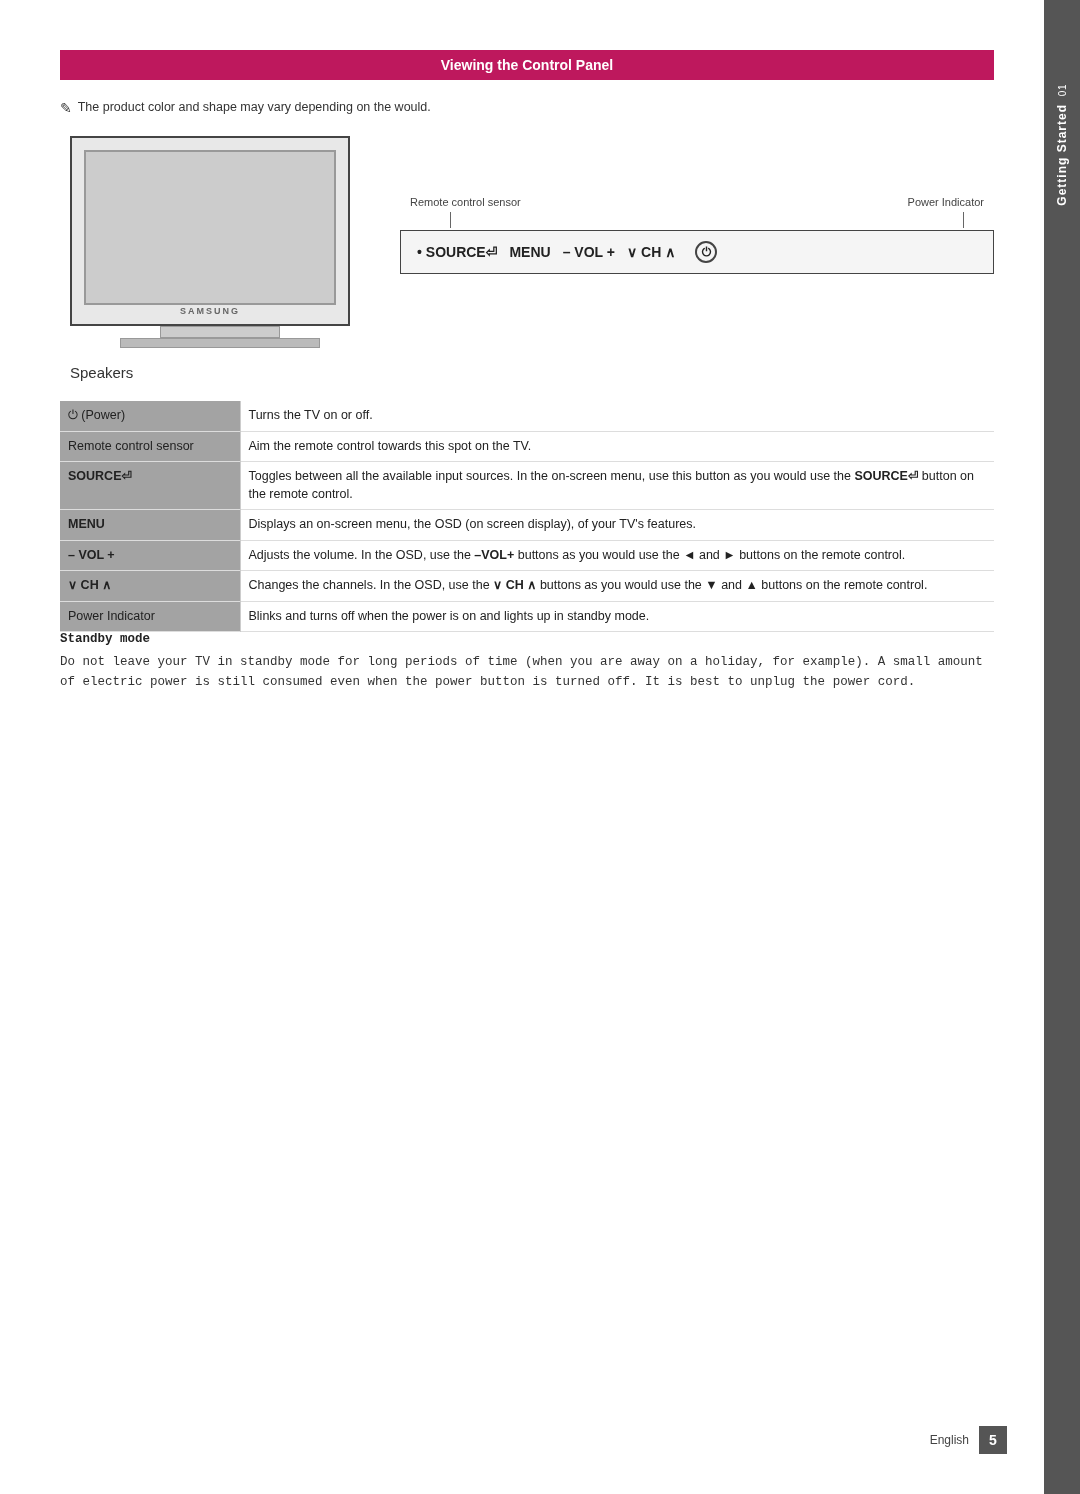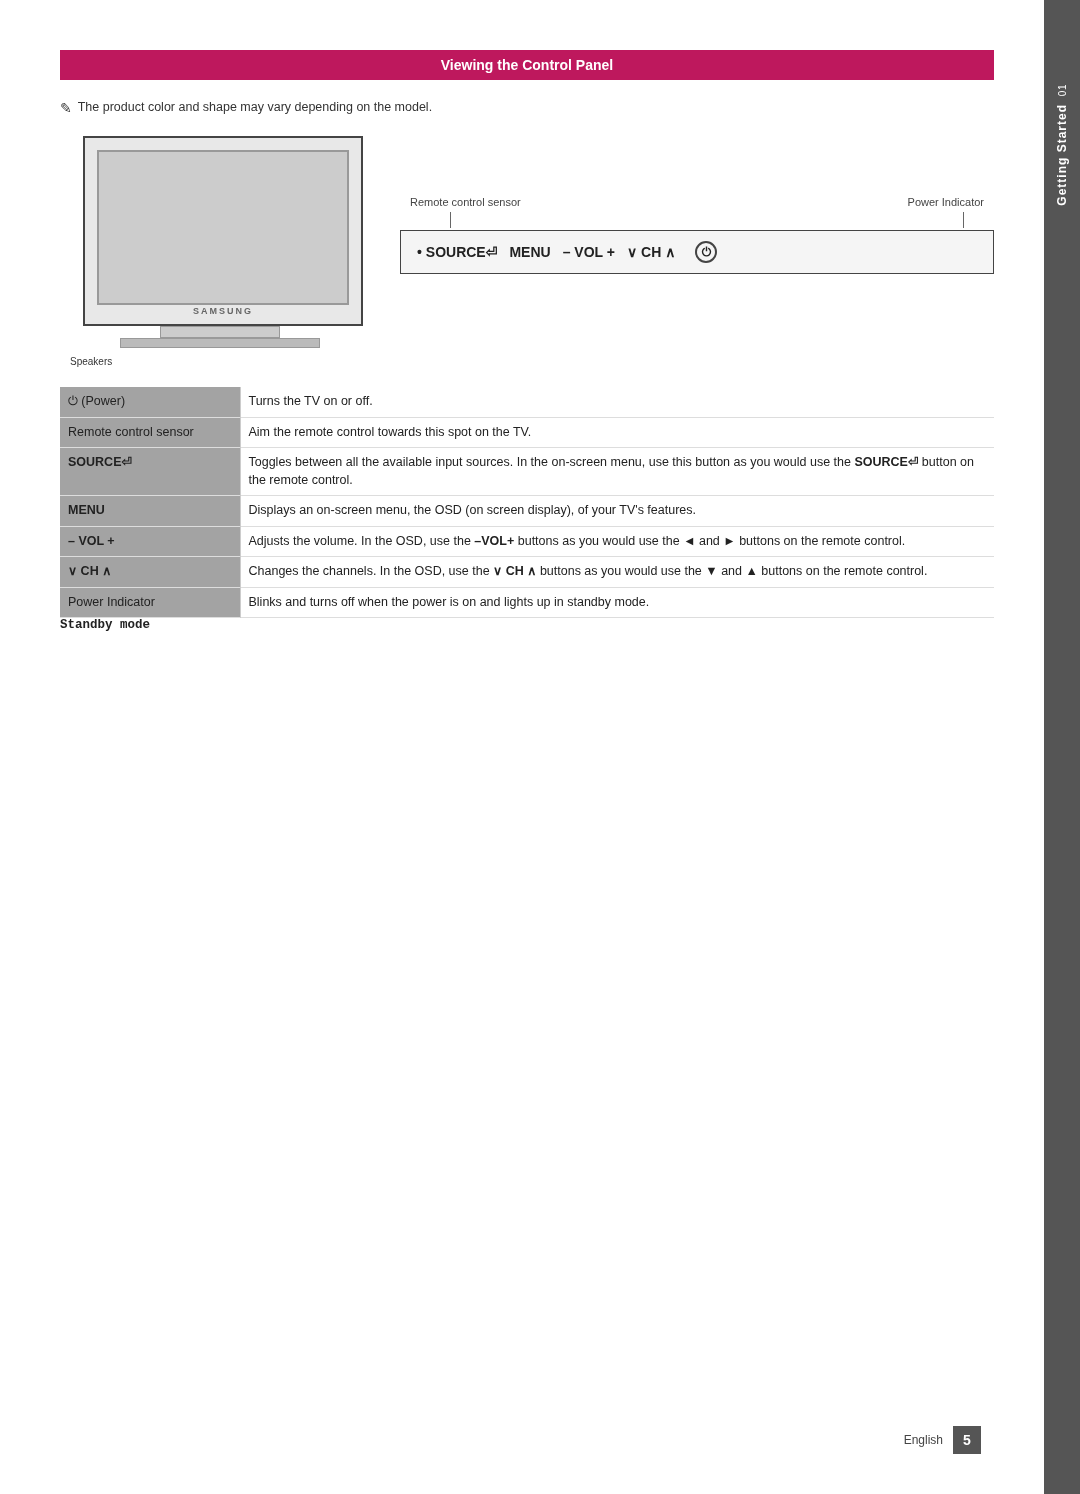--- a/index.html
+++ b/index.html
@@ -98,21 +98,21 @@
       flex-shrink: 0;
       position: relative;
     }
 
     .tv-body {
       border: 2px solid #444;
       background: #e8e8e8;
       width: 280px;
       height: 190px;
       position: relative;
-      margin-left: 23px;
+      margin-left: 10px;
     }
 
     .tv-screen {
       border: 2px solid #999;
       background: #ccc;
       margin: 12px;
       height: 155px;
     }
 
     .tv-brand {
@@ -136,23 +136,23 @@
 
     .tv-stand-bottom {
       width: 200px;
       height: 10px;
       background: #bbb;
       border: 1px solid #999;
       margin: 0 auto;
     }
 
     .speakers-label {
-      font-size: 10px;
+      font-size: 15px;
       color: #333;
-      margin-top: 8px;
+      margin-top: 16px;
       margin-left: 10px;
     }
 
     
     .control-panel-area {
       flex: 1;
       margin-left: 20px;
       padding-top: 60px;
     }
 
@@ -222,21 +222,21 @@
     .standby-text {
       font-size: 12.5px;
       line-height: 1.6;
       color: #333;
     }
 
     
     .footer {
       position: absolute;
       bottom: 40px;
-      right: 63px;
+      right: 37px;
       display: flex;
       align-items: center;
       gap: 10px;
       font-size: 12px;
       color: #444;
     }
 
     .page-number {
       background: #555;
       color: #fff;
@@ -253,21 +253,21 @@
 <body>
 
 <div class="page-container">
 
   <div class="main-content">
 
     <div class="section-header">Viewing the Control Panel</div>
 
     <div class="note-line">
       <span class="note-icon">✎</span>
-      <span>The product color and shape may vary depending on the model.</span>
+      <span>The product color and shape may vary depending on the would.</span>
     </div>
 
     <div class="diagram-area">
 
       <div class="tv-illustration">
         <div class="tv-body">
           <div class="tv-screen"></div>
           <div class="tv-brand">SAMSUNG</div>
         </div>
         <div class="tv-stand-top"></div>
@@ -326,20 +326,21 @@
           </tr>
           <tr>
             <td>Power Indicator</td>
             <td>Blinks and turns off when the power is on and lights up in standby mode.</td>
           </tr>
         </tbody>
     </table>
 
     <div class="standby-section">
       <div class="standby-title">Standby mode</div>
+      <div class="standby-text">Do not leave your TV in standby mode for long periods of time (when you are away on a holiday, for example). A small amount of electric power is still consumed even when the power button is turned off. It is best to unplug the power cord.</div>
     </div>
 
     <div class="footer">
       <span>English</span>
       <div class="page-number">5</div>
     </div>
 
   </div>
 
   <div class="sidebar-tab">

